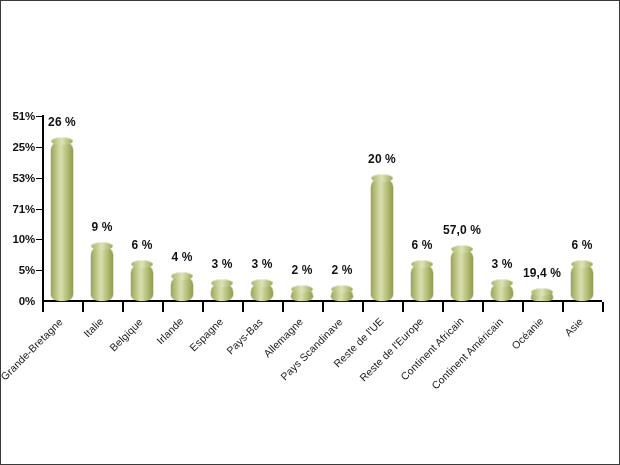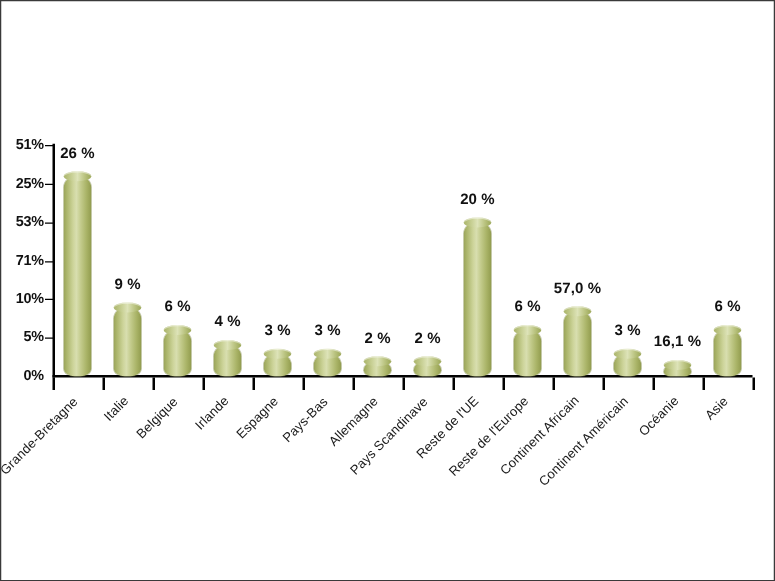--- a/index.html
+++ b/index.html
@@ -253,21 +253,21 @@
         <div class="bar-col" style="left: 481px; width: 40px;">
           <div class="bar-wrap" style="top: 281.5px; height: 18.5px;">
             <div class="bar" title="Continent Américain 3 %" style="height: 18.5px;"></div>
           </div>
           <div class="value-label" style="top: 255.5px;">3 %</div>
         </div>
         <div class="bar-col" style="left: 521px; width: 40px;">
           <div class="bar-wrap" style="top: 290.75px; height: 9.25px;">
             <div class="bar" title="Océanie 1,5 %" style="height: 9.25px;"></div>
           </div>
-          <div class="value-label" style="top: 264.75px;">16,1 %</div>
+          <div class="value-label" style="top: 264.75px;">19,4 %</div>
         </div>
         <div class="bar-col" style="left: 561px; width: 40px;">
           <div class="bar-wrap" style="top: 263px; height: 37px;">
             <div class="bar" title="Asie 6 %" style="height: 37px;"></div>
           </div>
           <div class="value-label" style="top: 237px;">6 %</div>
         </div>
       </div>
     <div id="cat-layer">
         <div class="cat-label" style="left: -2.68986px; top: 372.69px;">Grande-Bretagne</div>

